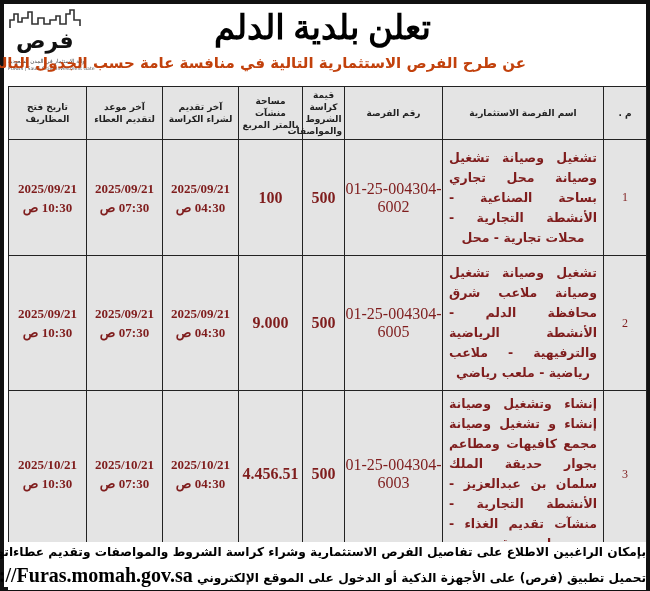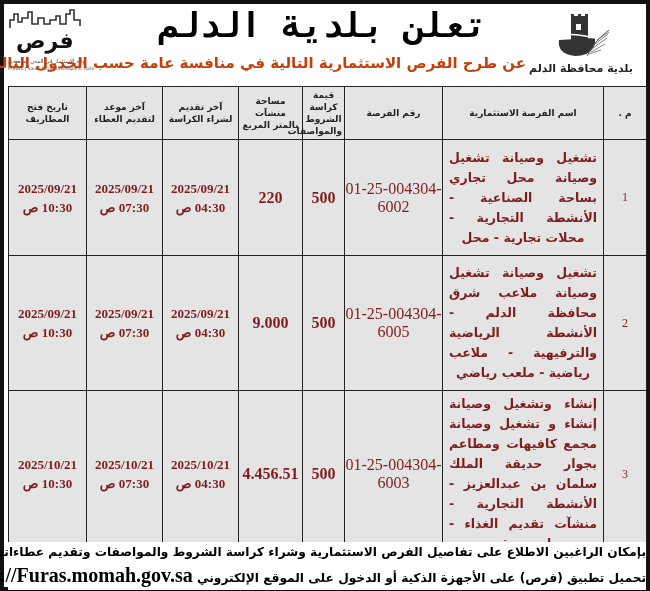--- a/index.html
+++ b/index.html
@@ -14,21 +14,21 @@
     .logo-right { position: absolute; right: 6px; top: 6px; width: 118px; height: 66px; text-align: center; }
     .logo-right svg { display: block; margin: 0 auto; }
     .logo-right .lr-text { font-family: "DejaVu Sans", sans-serif; font-weight: bold; font-size: 11px; direction: rtl; margin-top: 2px; color: #222; }
     .logo-left { position: absolute; left: 2px; top: 2px; width: 84px; height: 72px; }
     .logo-left .ll-word { position: absolute; left: 4px; top: 22px; font-family: "DejaVu Sans", sans-serif; font-weight: bold; font-size: 22px; color: #111; direction: rtl; letter-spacing: 1px; margin-left: 6px; }
     .logo-left .ll-sub1 { position: absolute; left: 2px; top: 52px; font-size: 5.5px; color: #444; direction: rtl; white-space: nowrap; }
     .logo-left .ll-sub2 { position: absolute; left: 2px; top: 60px; font-size: 4.6px; color: #555; white-space: nowrap; }
     .title {
       position: absolute; left: 120px; right: 125px; top: 2px; height: 44px;
       text-align: center; direction: rtl;
-      font-family: Liberation Mono, monospace; font-weight: bold; font-size: 34px; line-height: 44px; color: #000;
+      font-family: Liberation Serif, serif; font-weight: bold; font-size: 34px; line-height: 44px; color: #000;
       letter-spacing: 1px;
     }
     .subtitle {
       position: absolute; left: 86px; right: 120px; top: 48px; height: 22px;
       text-align: center; direction: rtl;
       font-family: "DejaVu Sans", sans-serif; font-weight: bold; font-size: 15px; line-height: 22px; color: #c2410c;
       white-space: nowrap;
     }
     
     .tbl {
@@ -84,31 +84,20 @@
         <polyline points="2,20 2,12 6,12 6,6 10,6 10,14 14,14 14,10 20,10 20,4 24,4 24,16 30,16 30,10 36,10 36,16 42,16 42,12 48,12 48,8 52,8 52,16 58,16 58,6 62,6 62,2 66,2 66,12 72,12 72,18" fill="none" stroke="#333" stroke-width="1.6"></polyline>
       </svg>
       <div class="ll-word">فرص</div>
       <div class="ll-sub1">بوابة الاستثمار في المدن السعودية</div>
       <div class="ll-sub2">FURAS | Saudi Cities Investment Gate</div>
     </div>
 
     <div class="title">تعلن بلدية الدلم</div>
     <div class="subtitle">عن طرح الفرص الاستثمارية التالية في منافسة عامة حسب الجدول التالي :</div>
 
-    <div class="logo-right">
-      <svg width="60" height="50" viewBox="0 0 60 50">
-        <path d="M8,30 Q6,44 24,46 Q40,46 44,34 L44,28 Z" fill="#333"></path>
-        <path d="M20,6 L20,4 L23,4 L23,6 L27,6 L27,4 L30,4 L30,6 L34,6 L34,4 L37,4 L37,32 L20,32 Z" fill="#333"></path>
-        <rect x="25" y="14" width="5" height="6" fill="#fff"></rect>
-        <path d="M10,26 Q20,22 44,28" stroke="#fff" stroke-width="1.5" fill="none"></path>
-        <path d="M36,46 Q44,30 58,20" stroke="#555" stroke-width="1" fill="none"></path>
-        <path d="M40,42 L54,34 M42,38 L56,28 M44,34 L57,24 M46,30 L58,22 M38,44 L50,40" stroke="#666" stroke-width="0.8"></path>
-      </svg>
-      <div class="lr-text">بلدية محافظة الدلم</div>
-    </div>
   </div>
 
   <table class="tbl">
     <colgroup>
       <col style="width:43px">
       <col style="width:161px">
       <col style="width:98px">
       <col style="width:42px">
       <col style="width:64px">
       <col style="width:76px">
@@ -126,21 +115,21 @@
         <th>آخر موعد لتقديم العطاء</th>
         <th>تاريخ فتح المظاريف</th>
       </tr>
     </thead>
     <tbody>
       <tr class="r1">
         <td class="idx">1</td>
         <td class="name">تشغيل وصيانة تشغيل وصيانة محل تجاري بساحة الصناعية - الأنشطة التجارية - محلات تجارية - محل</td>
         <td class="num">01-25-004304-6002</td>
         <td class="big">500</td>
-        <td class="big">220</td>
+        <td class="big">100</td>
         <td class="dt">
           <span>2025/09/21</span>
           <span class="tm">04:30 ص</span>
         </td>
         <td class="dt">
           <span>2025/09/21</span>
           <span class="tm">07:30 ص</span>
         </td>
         <td class="dt">
           <span>2025/09/21</span>

